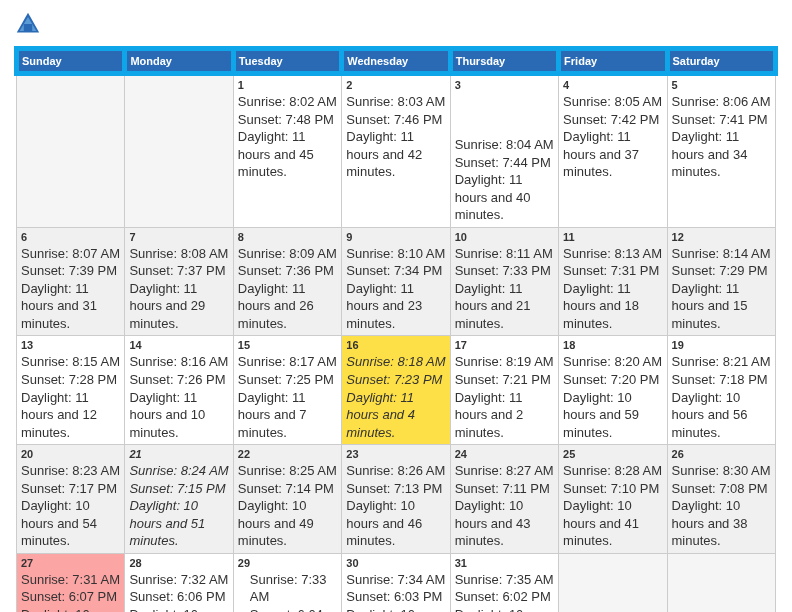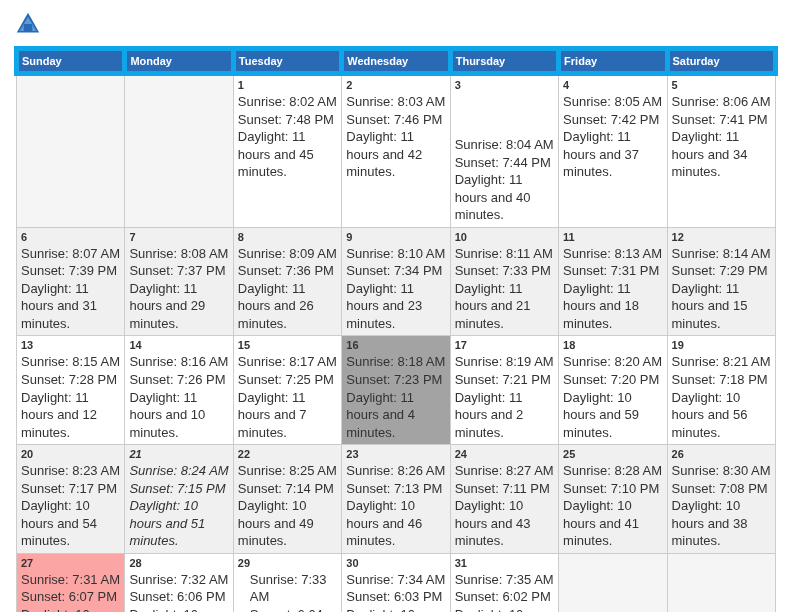--- a/index.html
+++ b/index.html
@@ -231,23 +231,23 @@
             <div class="cell-info" style="white-space: pre-line;">Sunrise: 8:16 AM
 Sunset: 7:26 PM
 Daylight: 11 hours and 10 minutes.</div>
           </td>
           <td style="background: rgb(255, 255, 255);">
             <span class="day-num">15</span>
             <div class="cell-info" style="white-space: pre-line;">Sunrise: 8:17 AM
 Sunset: 7:25 PM
 Daylight: 11 hours and 7 minutes.</div>
           </td>
-          <td style="background: #a3a3a3; margin-top: 42px;">
+          <td style="background: #fde047; margin-top: 42px;">
             <span class="day-num">16</span>
-            <div class="cell-info" style="white-space: pre-line;">Sunrise: 8:18 AM
+            <div class="cell-info" style="white-space: pre-line; font-style: italic;">Sunrise: 8:18 AM
 Sunset: 7:23 PM
 Daylight: 11 hours and 4 minutes.</div>
           </td>
           <td style="background: rgb(255, 255, 255);">
             <span class="day-num">17</span>
             <div class="cell-info" style="white-space: pre-line;">Sunrise: 8:19 AM
 Sunset: 7:21 PM
 Daylight: 11 hours and 2 minutes.</div>
           </td>
           <td style="background: rgb(255, 255, 255);">

